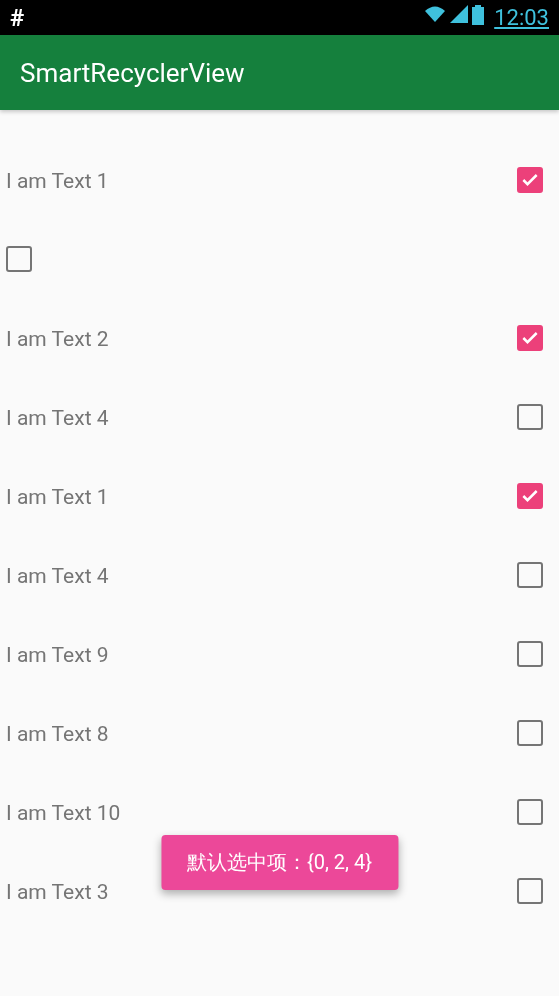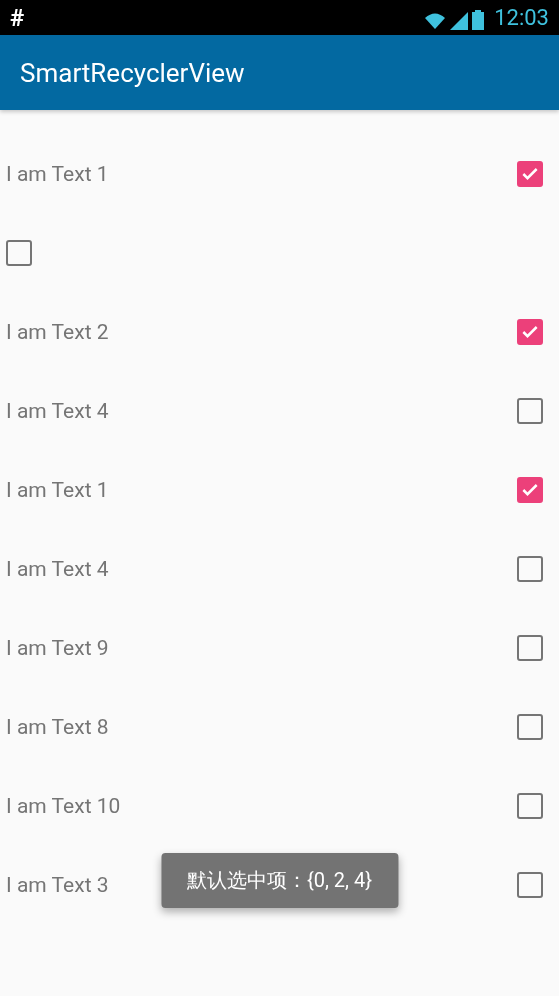--- a/index.html
+++ b/index.html
@@ -28,51 +28,52 @@
       display: flex;
       align-items: center;
     }
     .hash-icon {
       color: #fff;
       font-size: 24px;
       font-weight: bold;
     }
     .status-right {
       display: flex;
-      align-items: flex-end;
+      align-items: flex-start;
       gap: 4px;
+      text-decoration: underline;
     }
     .wifi-icon, .signal-icon, .battery-icon {
       display: inline-flex;
       align-items: center;
     }
     .clock {
       font-size: 22px;
       color: #3fc1dd;
       margin-left: 6px;
     }
     .app-bar {
       height: 75px;
-      background: #0369a1;
+      background: #15803d;
       display: flex;
       align-items: center;
       padding: 0 20px;
       box-shadow: 0 2px 4px rgba(0,0,0,0.2);
     }
     .app-title {
       color: #fff;
       font-size: 26px;
       font-weight: 400;
     }
     .list {
       padding-top: 24px;
     }
     .list-item {
       display: flex;
-      align-items: center;
+      align-items: flex-end;
       justify-content: space-between;
       padding: 20px 16px 20px 6px;
       height: 79px;
     }
     .item-text {
       color: #757575;
       font-size: 21px;
     }
     .checkbox {
       width: 26px;
@@ -95,24 +96,24 @@
     .checkbox svg {
       display: none;
       width: 20px;
       height: 20px;
       stroke: #fff;
       stroke-width: 3;
       fill: none;
     }
     .toast {
       position: absolute;
-      bottom: 88px;
+      bottom: 106px;
       left: 50%;
       transform: translateX(-50%);
-      background: #737373;
+      background: #ec4899;
       color: #fff;
       padding: 14px 26px;
       border-radius: 4px;
       font-size: 20px;
       box-shadow: 0 4px 8px rgba(0,0,0,0.3);
       white-space: nowrap;
     }
   </style>
 </head>
 <body>

